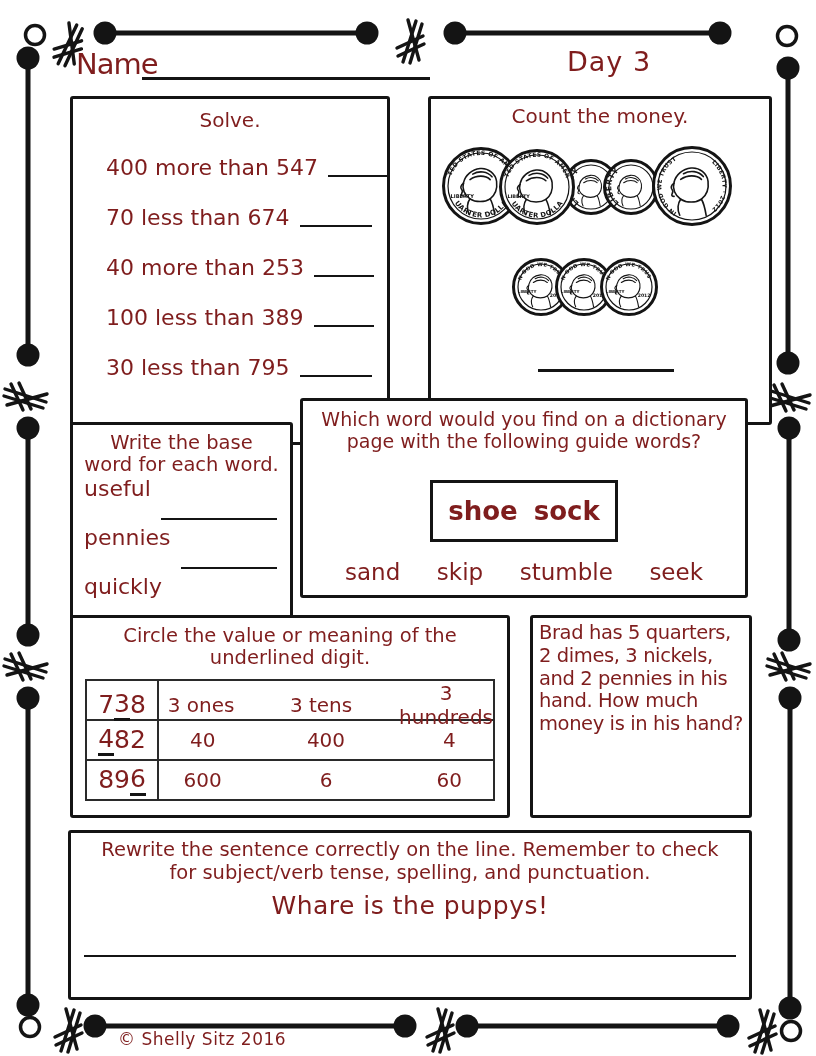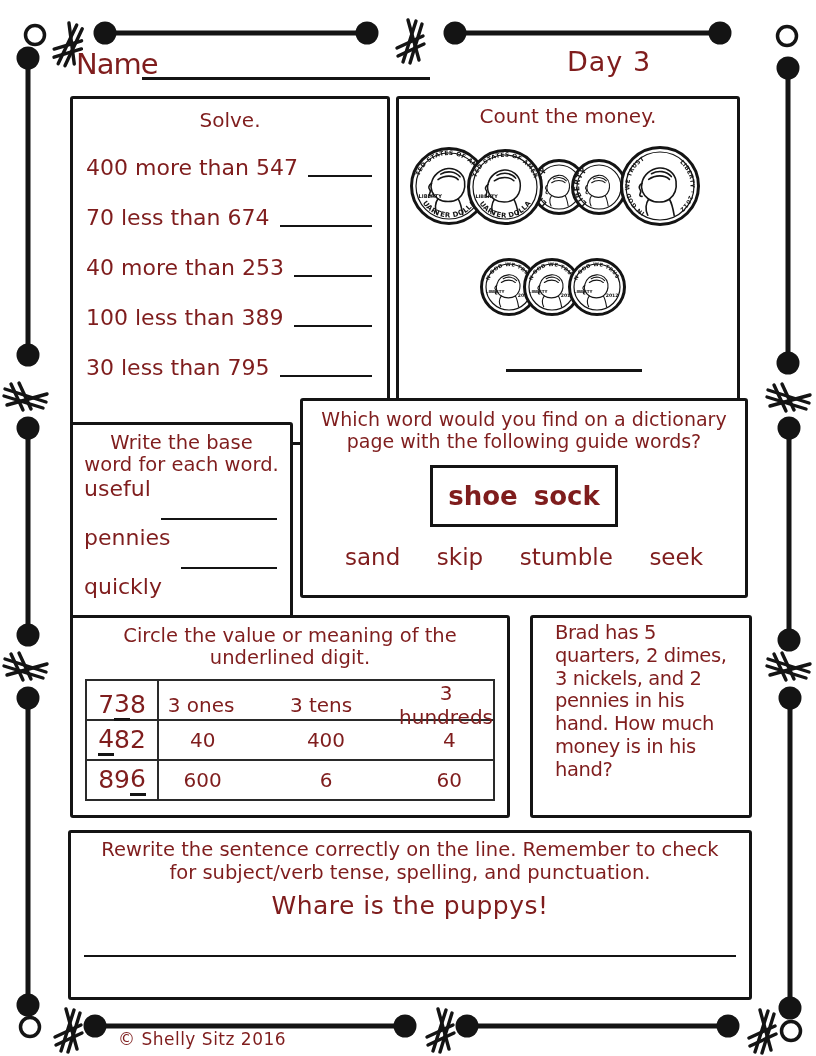--- a/index.html
+++ b/index.html
@@ -10,57 +10,57 @@
   .hdr-name-line{position:absolute;left:142px;top:77px;width:288px;border-top:3px solid #141414;}
   .hdr-day{position:absolute;left:567px;top:46px;font-size:27px;letter-spacing:1px;}
   .footer-copy{position:absolute;left:118px;top:1029px;font-size:17px;letter-spacing:.5px;}
 
   .box{position:absolute;background:#fff;border:3.5px solid #141414;border-radius:3px;
        box-sizing:border-box;z-index:1;}
   .bx-title{text-align:center;font-size:20px;padding-top:5px;}
 
   
   .solve{left:70px;top:96px;width:320px;height:349px;padding:4px 13px 10px;}
-  .prob{display:flex;align-items:baseline;height:50px;font-size:22px;}
+  .prob{display:flex;align-items:baseline;height:50px;font-size:22px;margin-left:20px;}
   .prob .ptext{white-space:nowrap;align-self:flex-end;padding-bottom:2px;}
   .blank{flex:1;border-bottom:2.6px solid #141414;margin:0 2px 5px 10px;align-self:flex-end;min-width:60px;}
 
   
-  .money{left:396px;top:96px;width:344px;height:329px;}
+  .money{left:428px;top:96px;width:344px;height:329px;}
   .coins{position:absolute;inset:0;}
   .coin{position:absolute;}
   .money-answer{position:absolute;left:107px;top:270px;width:136px;border-top:3px solid #141414;}
 
   
   .baseword{left:70px;top:422px;width:223px;height:198px;padding:4px 11px 8px;}
   .baseword .bx-title{font-size:19.5px;line-height:1.12;padding-top:3px;}
   .bword{display:flex;align-items:baseline;height:49px;font-size:22px;}
 
   
   .dict{left:300px;top:398px;width:448px;height:200px;padding:6px 12px;}
   .dict-q{text-align:center;font-size:19px;line-height:1.14;max-width:425px;margin:2px auto 0;}
-  .guide-box{width:182px;height:56px;border:3px solid #141414;margin:13px auto 0;
+  .guide-box{width:182px;height:56px;border:3px solid #141414;margin:28px auto 0;
              display:flex;align-items:center;justify-content:center;gap:16px;
              font-size:26px;font-weight:bold;}
   .dict-choices{display:flex;justify-content:space-between;padding:0 30px;margin-top:17px;font-size:23px;}
 
   
   .vtable-box{left:70px;top:615px;width:440px;height:203px;padding:5px 10px;}
   .vtable-box .bx-title{font-size:19.5px;line-height:1.15;padding-top:2px;}
   .vtable{margin:9px 2px 0;border:2px solid #2a2a2a;}
   .vrow{display:grid;grid-template-columns:72px 1fr;height:38px;}
   .vrow + .vrow{border-top:2px solid #2a2a2a;}
   .vnum{border-right:2px solid #2a2a2a;display:flex;align-items:center;justify-content:center;
         font-size:25px;}
   .vnum .u{border-bottom:3px solid #141414;}
   .vchoices{display:grid;grid-template-columns:1fr 1fr 1fr;align-items:center;
             text-align:center;font-size:20px;gap:36px;}
 
   
-  .brad{left:530px;top:615px;width:222px;height:203px;padding:4px 22px;}
+  .brad{left:530px;top:615px;width:222px;height:203px;padding:4px 6px;}
   .brad-q{font-size:19.5px;line-height:1.17;letter-spacing:-0.4px;}
 
   
   .rewrite{left:68px;top:830px;width:684px;height:170px;padding:6px 10px;}
   .rw-instr{text-align:center;font-size:19.5px;line-height:1.16;max-width:648px;margin:0 auto;}
   .rw-sentence{text-align:center;font-size:25px;margin-top:7px;letter-spacing:.5px;}
   .rw-line{position:absolute;left:13px;right:13px;bottom:40px;border-top:2.8px solid #141414;}
 
   svg text{font-family:"DejaVu Sans",sans-serif;font-weight:bold;fill:#141414;}
 </style>

